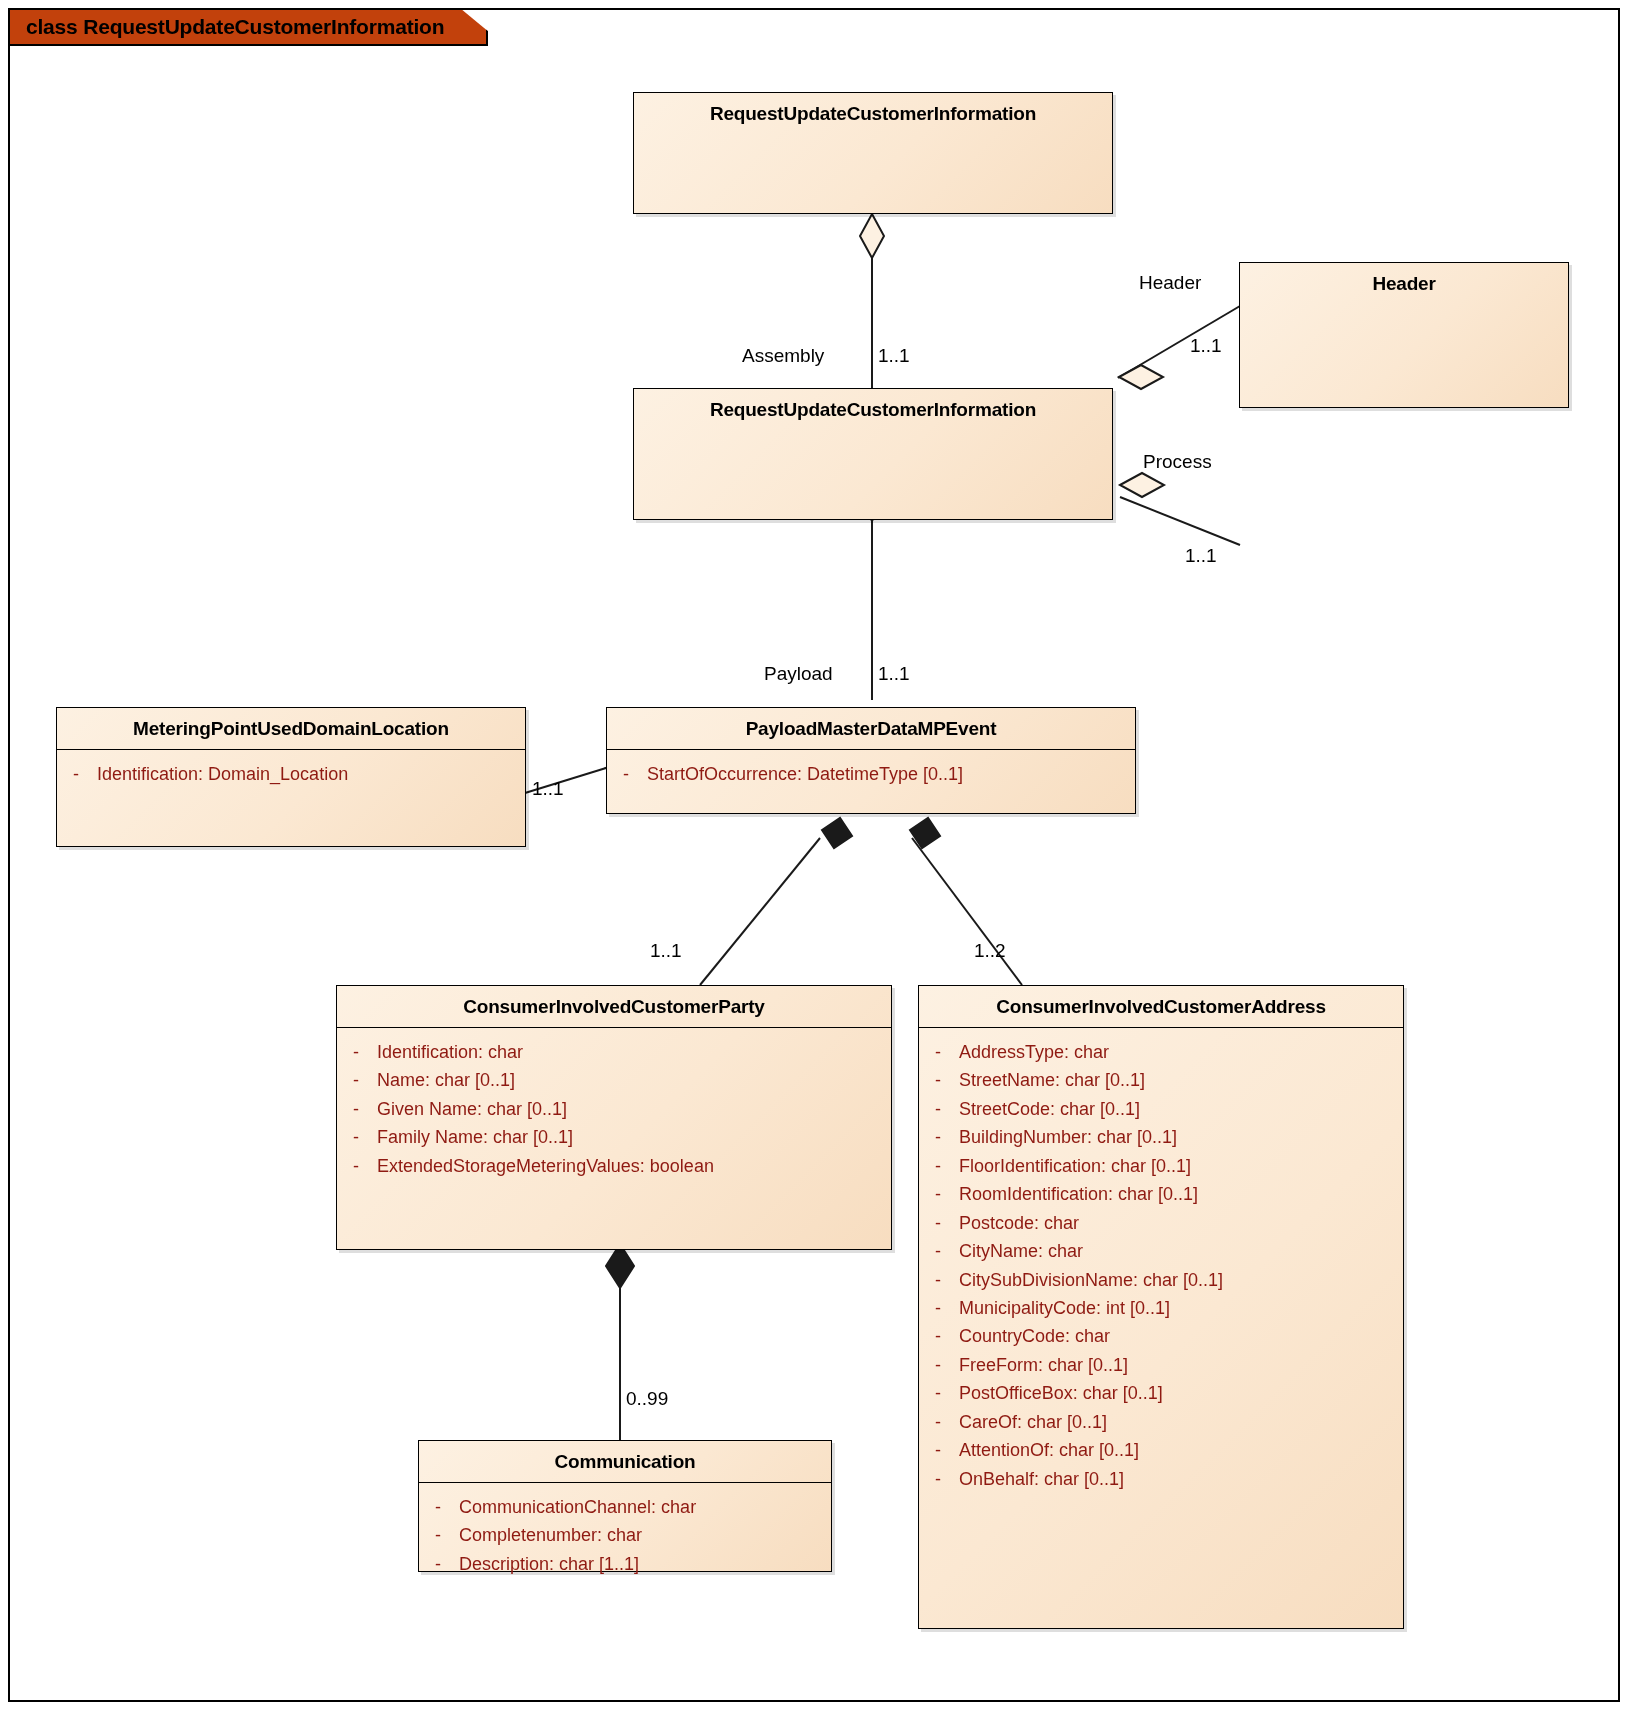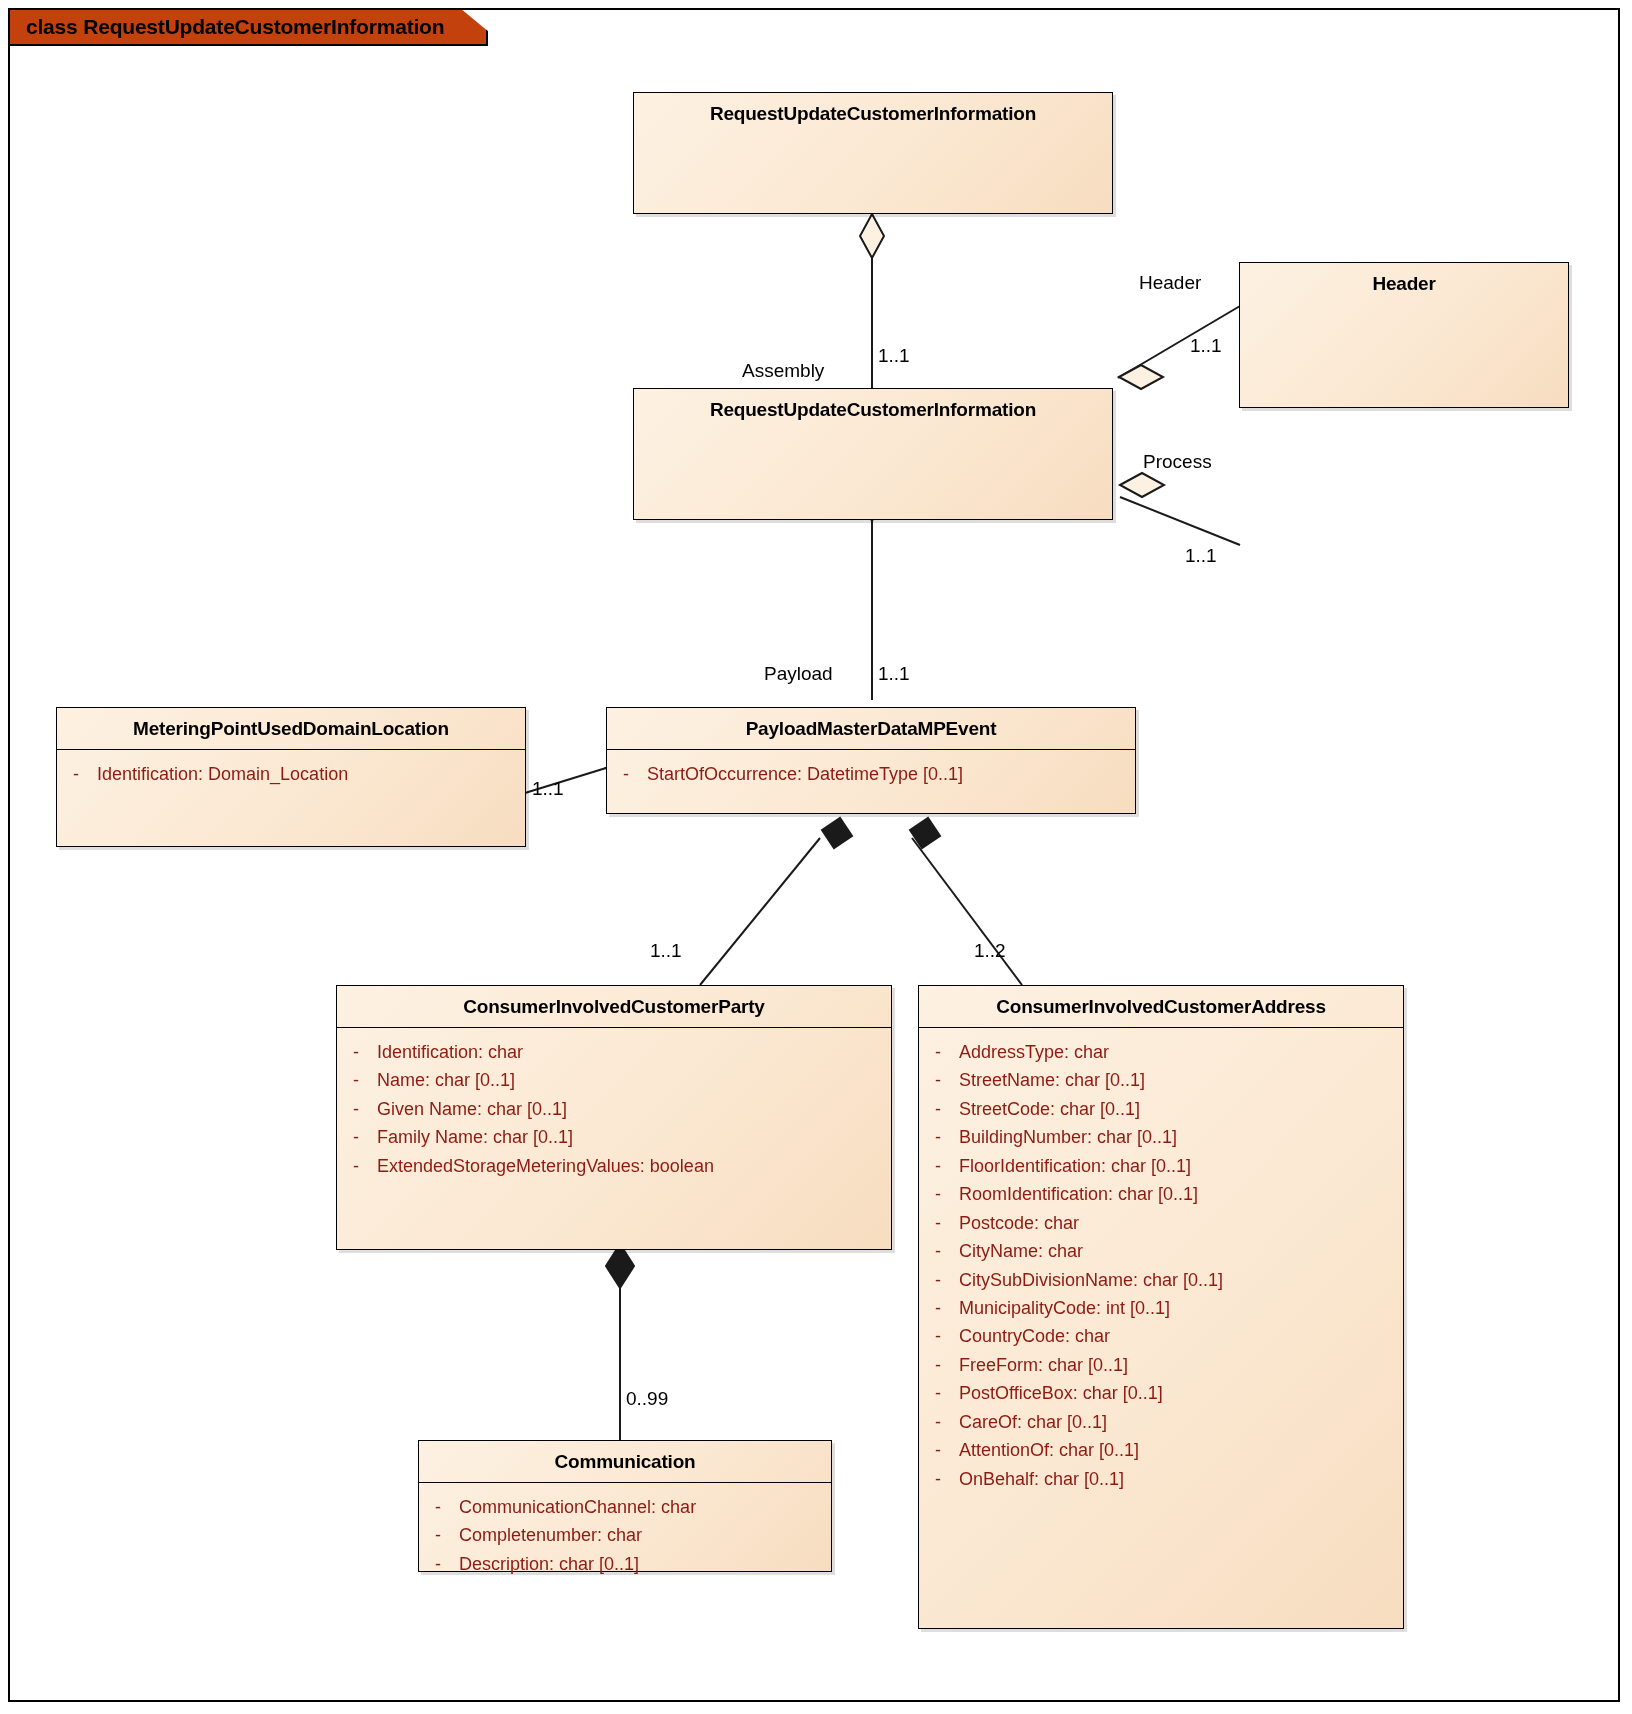--- a/index.html
+++ b/index.html
@@ -63,21 +63,21 @@
     <line x1="820" y1="838" x2="700" y2="985" stroke="#1a1a1a" stroke-width="2"></line>
     <polygon points="822,830 840,818 852,836 834,848" fill="#1a1a1a" stroke="#1a1a1a" stroke-width="2"></polygon>
 
     <line x1="912" y1="838" x2="1022" y2="985" stroke="#1a1a1a" stroke-width="2"></line>
     <polygon points="910,830 928,818 940,836 922,848" fill="#1a1a1a" stroke="#1a1a1a" stroke-width="2"></polygon>
 
     <line x1="620" y1="1262" x2="620" y2="1440" stroke="#1a1a1a" stroke-width="2"></line>
     <polygon points="620,1244 634,1266 620,1288 606,1266" fill="#1a1a1a" stroke="#1a1a1a" stroke-width="2"></polygon>
   </svg>
 
-  <div class="lbl" style="left:742px;top:360px;">Assembly</div>
+  <div class="lbl" style="left:742px;top:345px;">Assembly</div>
   <div class="lbl" style="left:878px;top:345px;">1..1</div>
 
   <div class="lbl" style="left:1139px;top:272px;">Header</div>
   <div class="lbl" style="left:1190px;top:335px;">1..1</div>
 
   <div class="lbl" style="left:1127px;top:451px;margin-left:16px;">Process</div>
   <div class="lbl" style="left:1185px;top:545px;">1..1</div>
 
   <div class="lbl" style="left:764px;top:663px;">Payload</div>
   <div class="lbl" style="left:878px;top:663px;">1..1</div>
@@ -227,18 +227,18 @@
       <div class="attr">
           <span class="vis">-</span>
           <span class="txt">CommunicationChannel: char</span>
         </div>
       <div class="attr">
           <span class="vis">-</span>
           <span class="txt">Completenumber: char</span>
         </div>
       <div class="attr">
           <span class="vis">-</span>
-          <span class="txt">Description: char [0..1]</span>
+          <span class="txt">Description: char [1..1]</span>
         </div>
     </div>
   </div>
 
 </div>
 
 </body></html>

